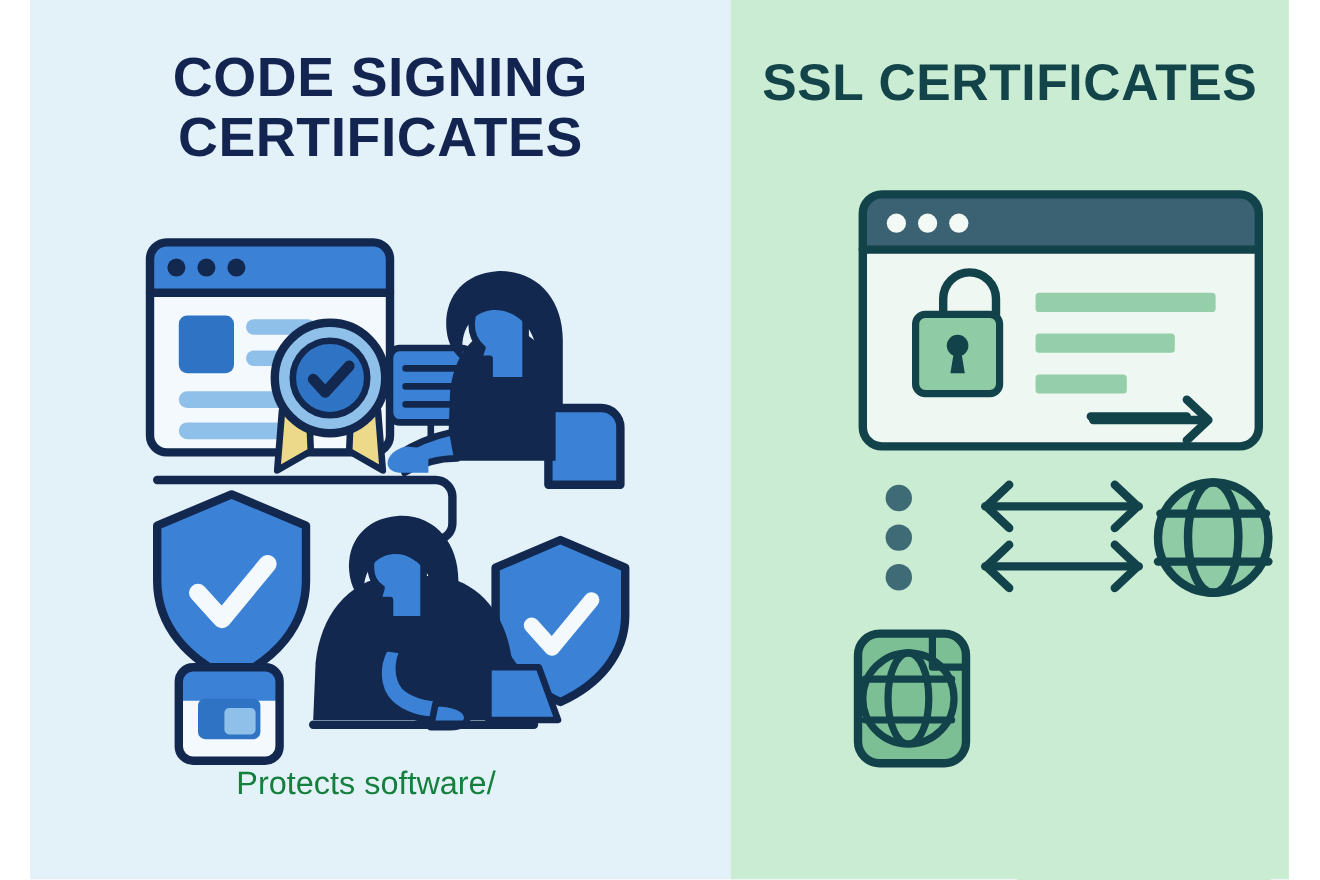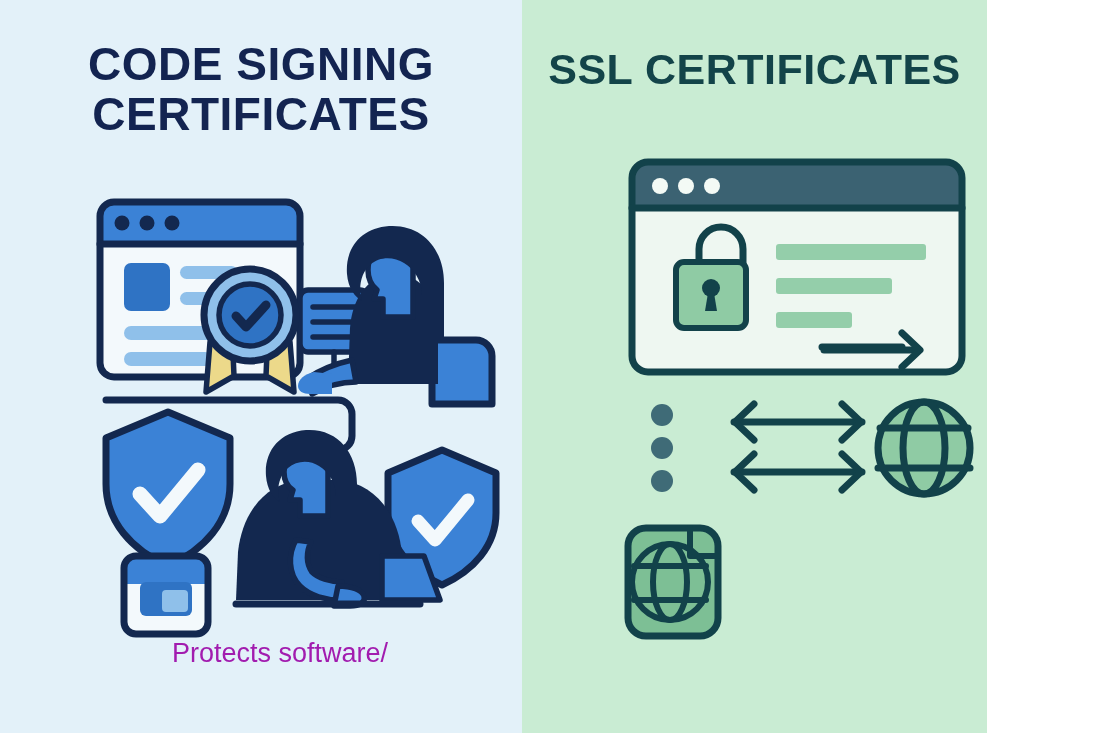--- a/index.html
+++ b/index.html
@@ -17,22 +17,23 @@
     height: 733px;
     overflow: hidden;
     display: flex;
   }
   .panel {
     position: relative;
     height: 100%;
     overflow: hidden;
   }
   .panel-left {
-    width: 522px;
+    width: 584px;
     background: #e3f1f9;
+    margin-left: 25px;
   }
   .panel-right {
     width: 465px;
     background: #c9ecd3;
   }
   .panel-title {
     position: absolute;
     left: 0;
     width: 100%;
     text-align: center;
@@ -58,21 +59,21 @@
     position: absolute;
     text-align: center;
     font-size: 27px;
     line-height: 1.32;
     font-weight: 400;
   }
   .caption-left {
     left: 80px;
     top: 636px;
     width: 400px;
-    color: #a21caf;
+    color: #15803d;
   }
   .art {
     position: absolute;
     left: 0;
     top: 0;
   }
 </style>
 </head>
 <body>
 

